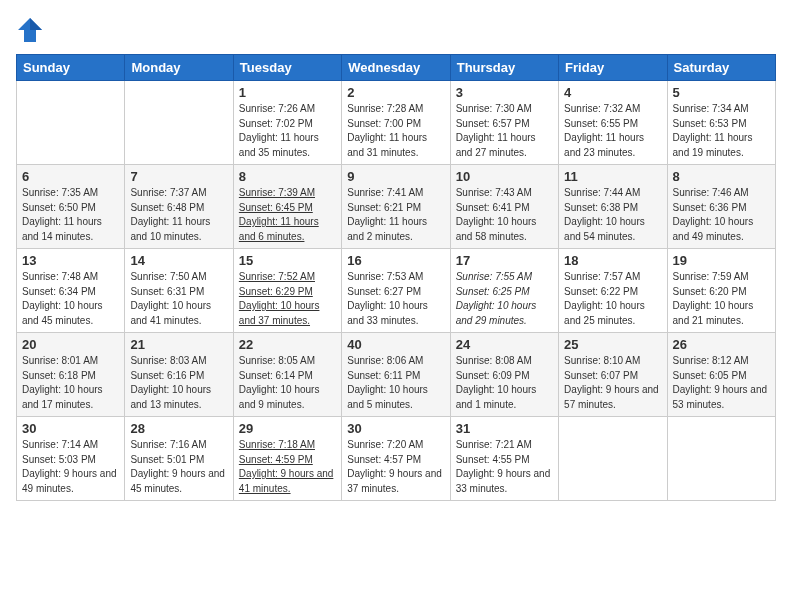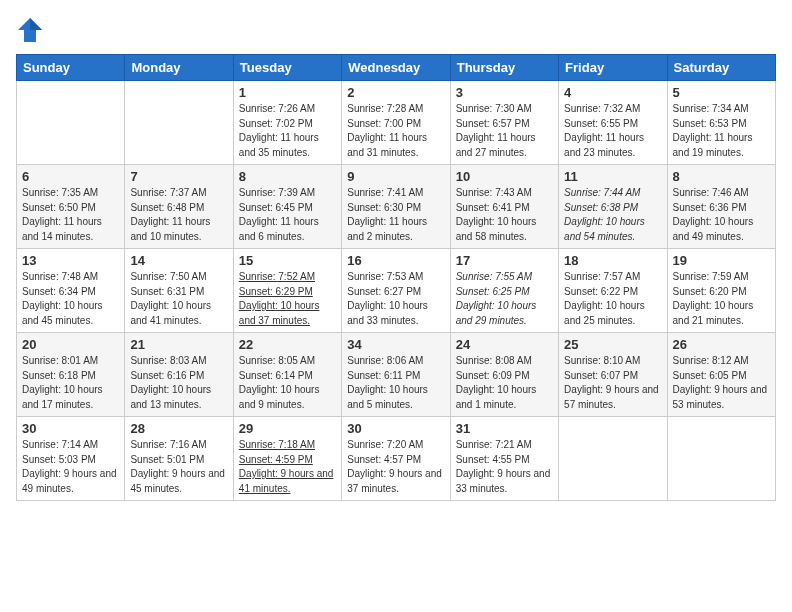--- a/index.html
+++ b/index.html
@@ -169,39 +169,39 @@
 Daylight: 11 hours and 14 minutes.</div>
         </td>
         <td>
           <span class="day-num">7</span>
           <div class="day-info" style="white-space: pre-line;">Sunrise: 7:37 AM
 Sunset: 6:48 PM
 Daylight: 11 hours and 10 minutes.</div>
         </td>
         <td>
           <span class="day-num">8</span>
-          <div class="day-info" style="white-space: pre-line;">Sunrise: 7:39 AM
+          <div class="day-info" style="white-space: pre-line; text-decoration: underline;">Sunrise: 7:39 AM
 Sunset: 6:45 PM
 Daylight: 11 hours and 6 minutes.</div>
         </td>
         <td>
           <span class="day-num">9</span>
           <div class="day-info" style="white-space: pre-line;">Sunrise: 7:41 AM
-Sunset: 6:30 PM
+Sunset: 6:21 PM
 Daylight: 11 hours and 2 minutes.</div>
         </td>
         <td>
           <span class="day-num">10</span>
           <div class="day-info" style="white-space: pre-line;">Sunrise: 7:43 AM
 Sunset: 6:41 PM
 Daylight: 10 hours and 58 minutes.</div>
         </td>
         <td>
           <span class="day-num">11</span>
-          <div class="day-info" style="white-space: pre-line; font-style: italic;">Sunrise: 7:44 AM
+          <div class="day-info" style="white-space: pre-line;">Sunrise: 7:44 AM
 Sunset: 6:38 PM
 Daylight: 10 hours and 54 minutes.</div>
         </td>
         <td>
           <span class="day-num">8</span>
           <div class="day-info" style="white-space: pre-line;">Sunrise: 7:46 AM
 Sunset: 6:36 PM
 Daylight: 10 hours and 49 minutes.</div>
         </td>
       </tr>
@@ -262,21 +262,21 @@
 Sunset: 6:16 PM
 Daylight: 10 hours and 13 minutes.</div>
         </td>
         <td>
           <span class="day-num">22</span>
           <div class="day-info" style="white-space: pre-line;">Sunrise: 8:05 AM
 Sunset: 6:14 PM
 Daylight: 10 hours and 9 minutes.</div>
         </td>
         <td>
-          <span class="day-num">34</span>
+          <span class="day-num">40</span>
           <div class="day-info" style="white-space: pre-line;">Sunrise: 8:06 AM
 Sunset: 6:11 PM
 Daylight: 10 hours and 5 minutes.</div>
         </td>
         <td>
           <span class="day-num">24</span>
           <div class="day-info" style="white-space: pre-line;">Sunrise: 8:08 AM
 Sunset: 6:09 PM
 Daylight: 10 hours and 1 minute.</div>
         </td>

